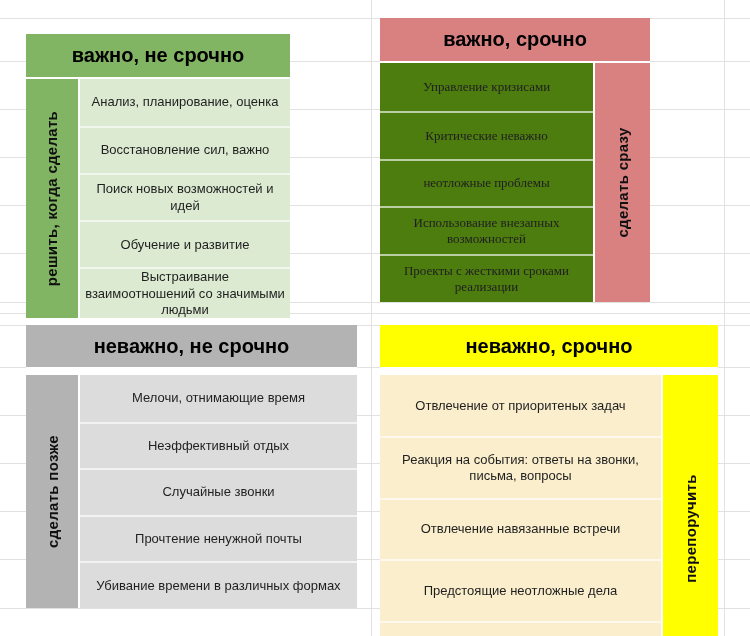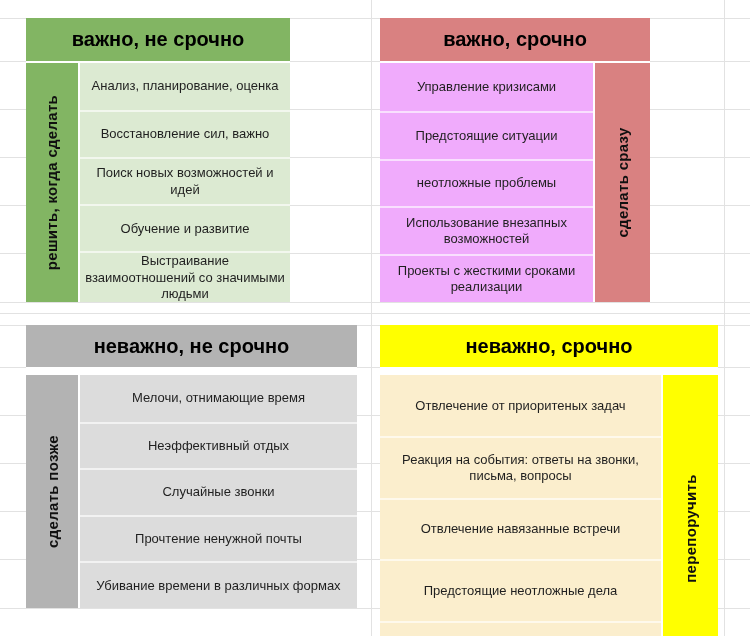--- a/index.html
+++ b/index.html
@@ -7,21 +7,21 @@
   .canvas{position:relative;width:750px;height:636px;background:#ffffff;overflow:hidden;}
 
   
   #gridlines{position:absolute;inset:0;z-index:0;}
   .gl-h{position:absolute;left:0;right:0;height:1px;background:#e2e2e2;}
   .gl-v{position:absolute;top:0;bottom:0;width:1px;background:#e2e2e2;}
 
   .quadrant{position:absolute;z-index:1;background:#ffffff;display:grid;row-gap:2px;}
   .q-top{grid-template-rows:43px 1fr;}
   .q-bottom{grid-template-rows:42px 1fr;gap:8px;}
-  .q0{left:26px;top:18px;width:264px;height:284px;}
+  .q0{left:26px;top:34px;width:264px;height:284px;}
   .q1{left:380px;top:18px;width:270px;height:284px;}
   .q2{left:26px;top:325px;width:331px;height:283px;}
   .q3{left:380px;top:325px;width:338px;height:357px;}
 
   .q-header{display:flex;align-items:center;justify-content:center;
             font-weight:bold;font-size:20px;color:#000;}
 
   .q-content{display:grid;column-gap:2px;min-height:0;}
   .side-left  .q-content{grid-template-columns:52px 1fr;}
   .side-right .q-content{grid-template-columns:1fr 55px;}
@@ -72,23 +72,23 @@
         <div class="q-item">Поиск новых возможностей и идей</div>
         <div class="q-item">Обучение и развитие</div>
         <div class="q-item">Выстраивание взаимоотношений со значимыми людьми</div>
       </div>
     </div>
   </section>
 
   <section class="quadrant q-top q1 side-right">
     <div class="q-header" style="background-color: rgb(217, 129, 129);">важно, срочно</div>
     <div class="q-content">
-      <div class="q-body" style="background-color: #f0abfc;">
+      <div class="q-body" style="background-color: #4d7c0f; font-family: Liberation Serif, serif;">
         <div class="q-item">Управление кризисами</div>
-        <div class="q-item">Предстоящие ситуации</div>
+        <div class="q-item">Критические неважно</div>
         <div class="q-item">неотложные проблемы</div>
         <div class="q-item">Использование внезапных возможностей</div>
         <div class="q-item">Проекты с жесткими сроками реализации</div>
       </div>
       <div class="q-sidebar" style="background-color: rgb(217, 129, 129);">
         <span class="vtext">сделать сразу</span>
       </div>
     </div>
   </section>
 

